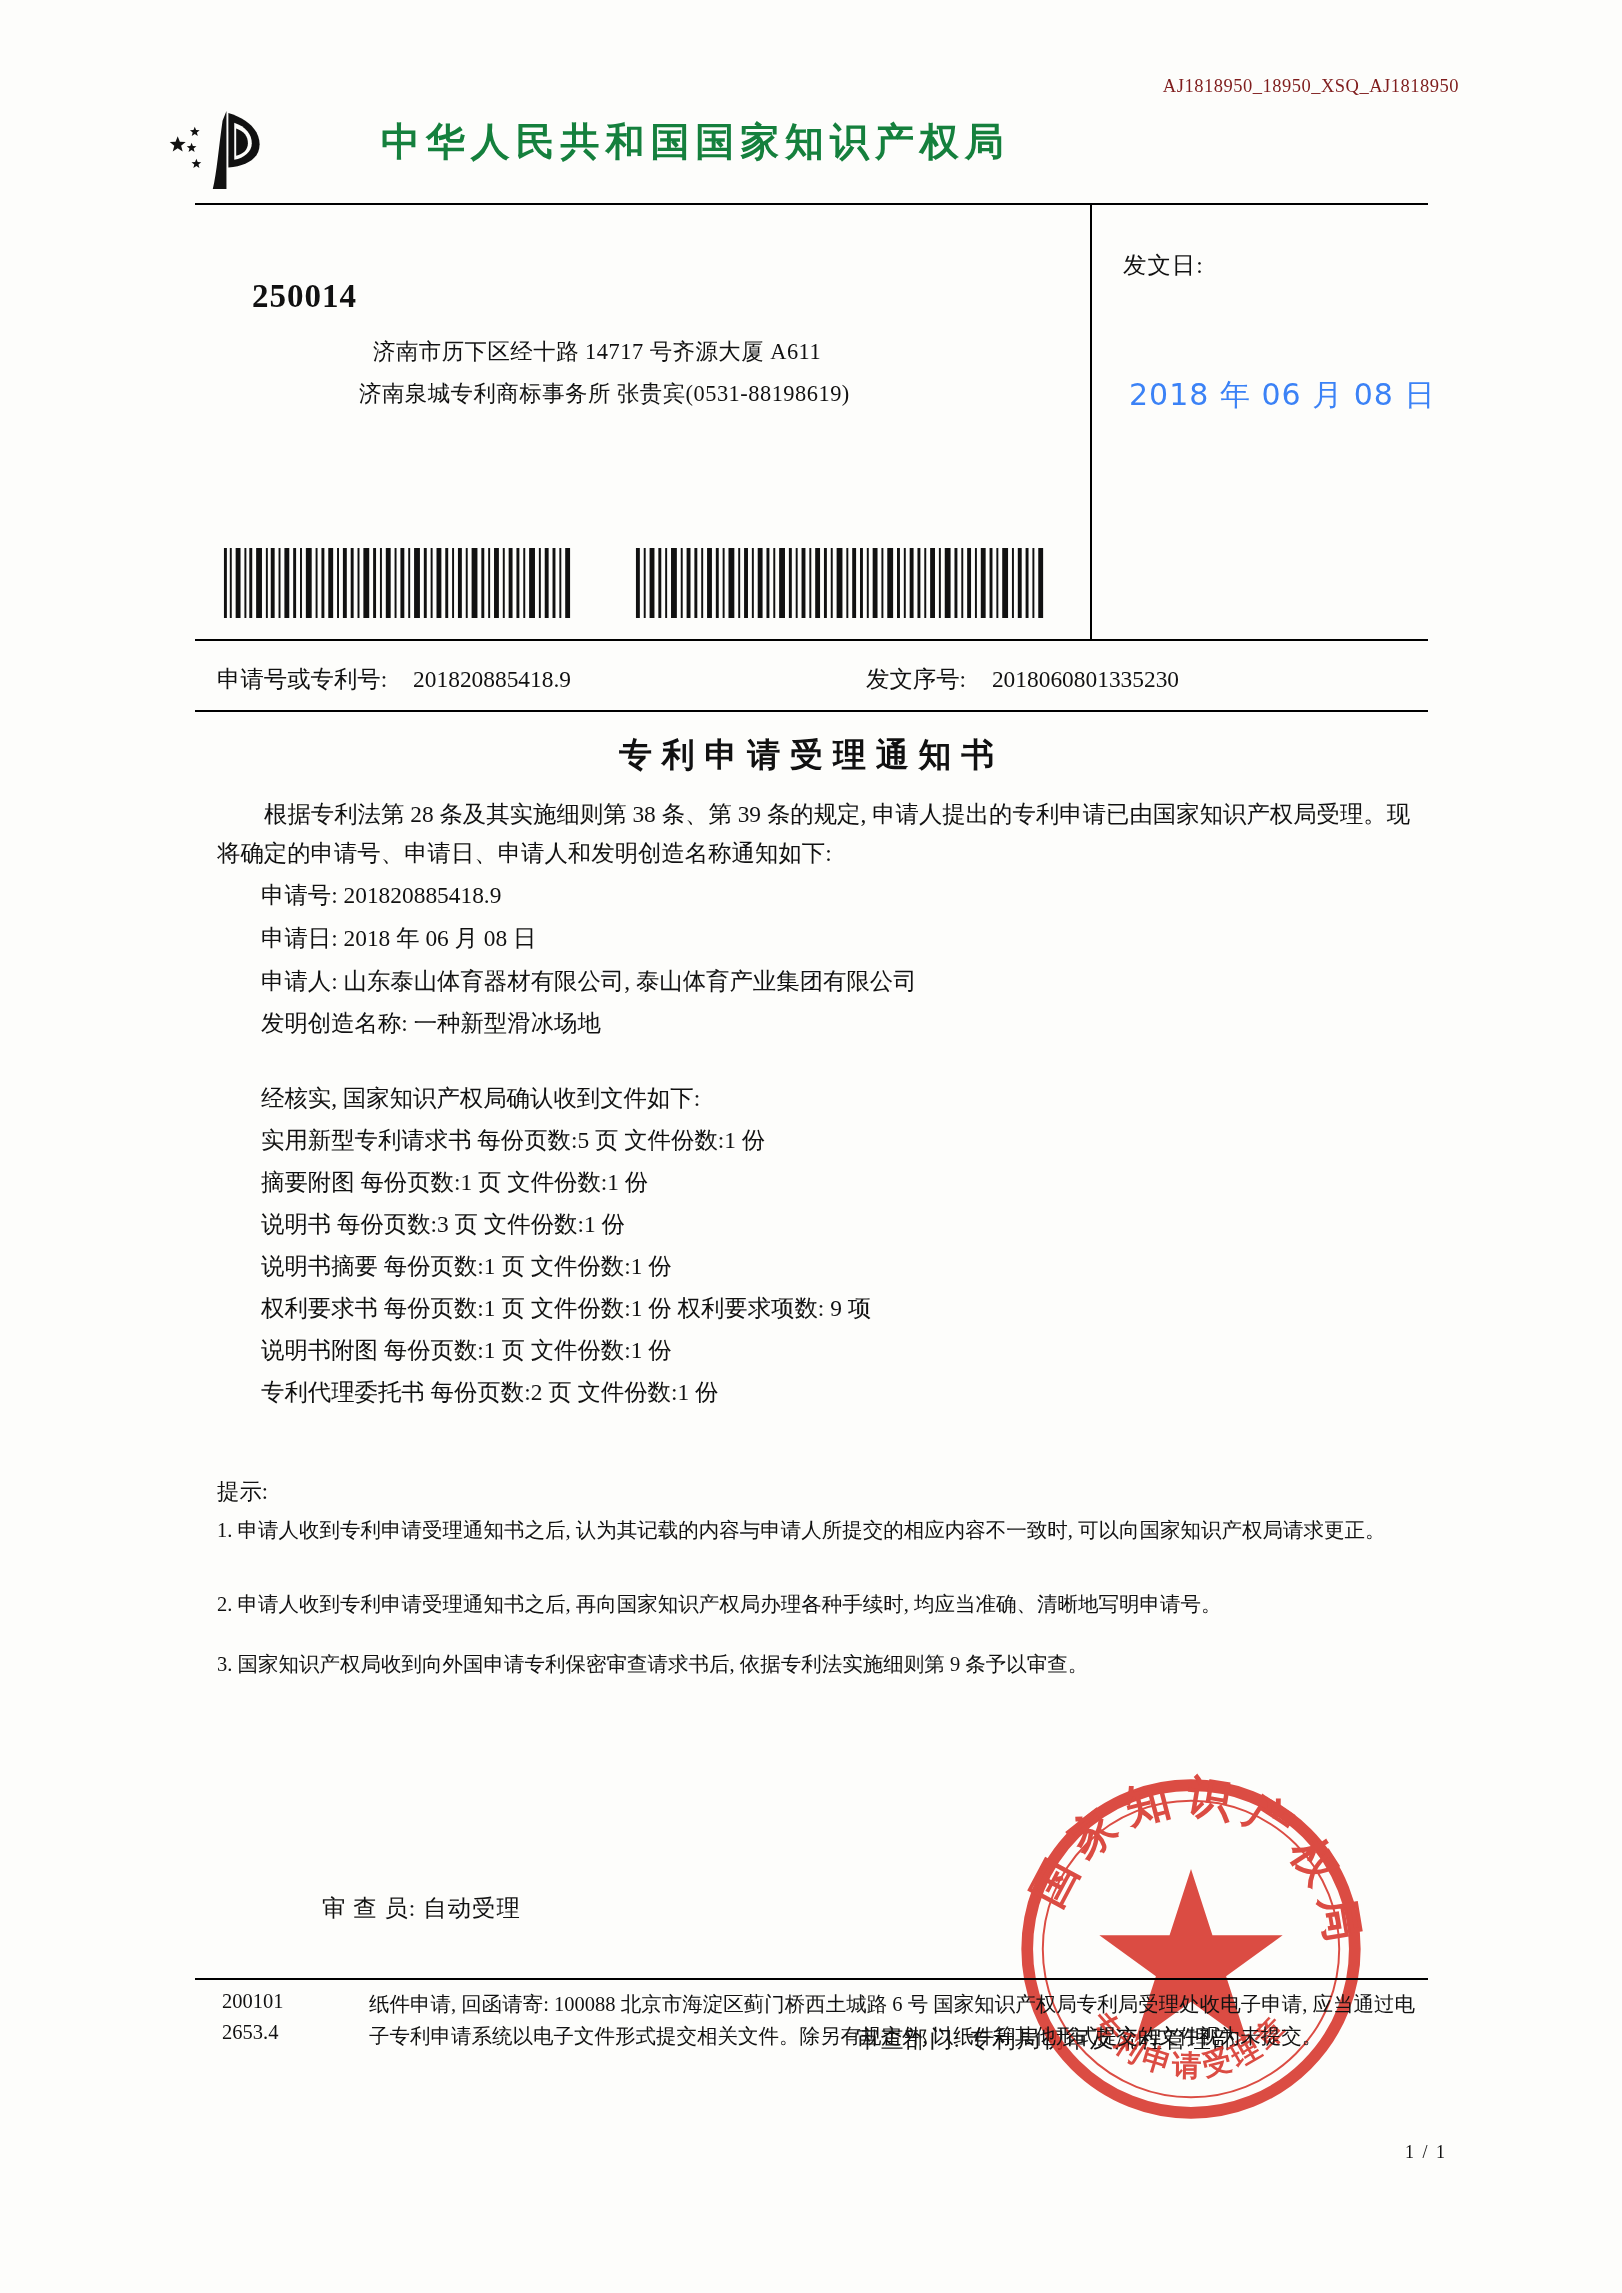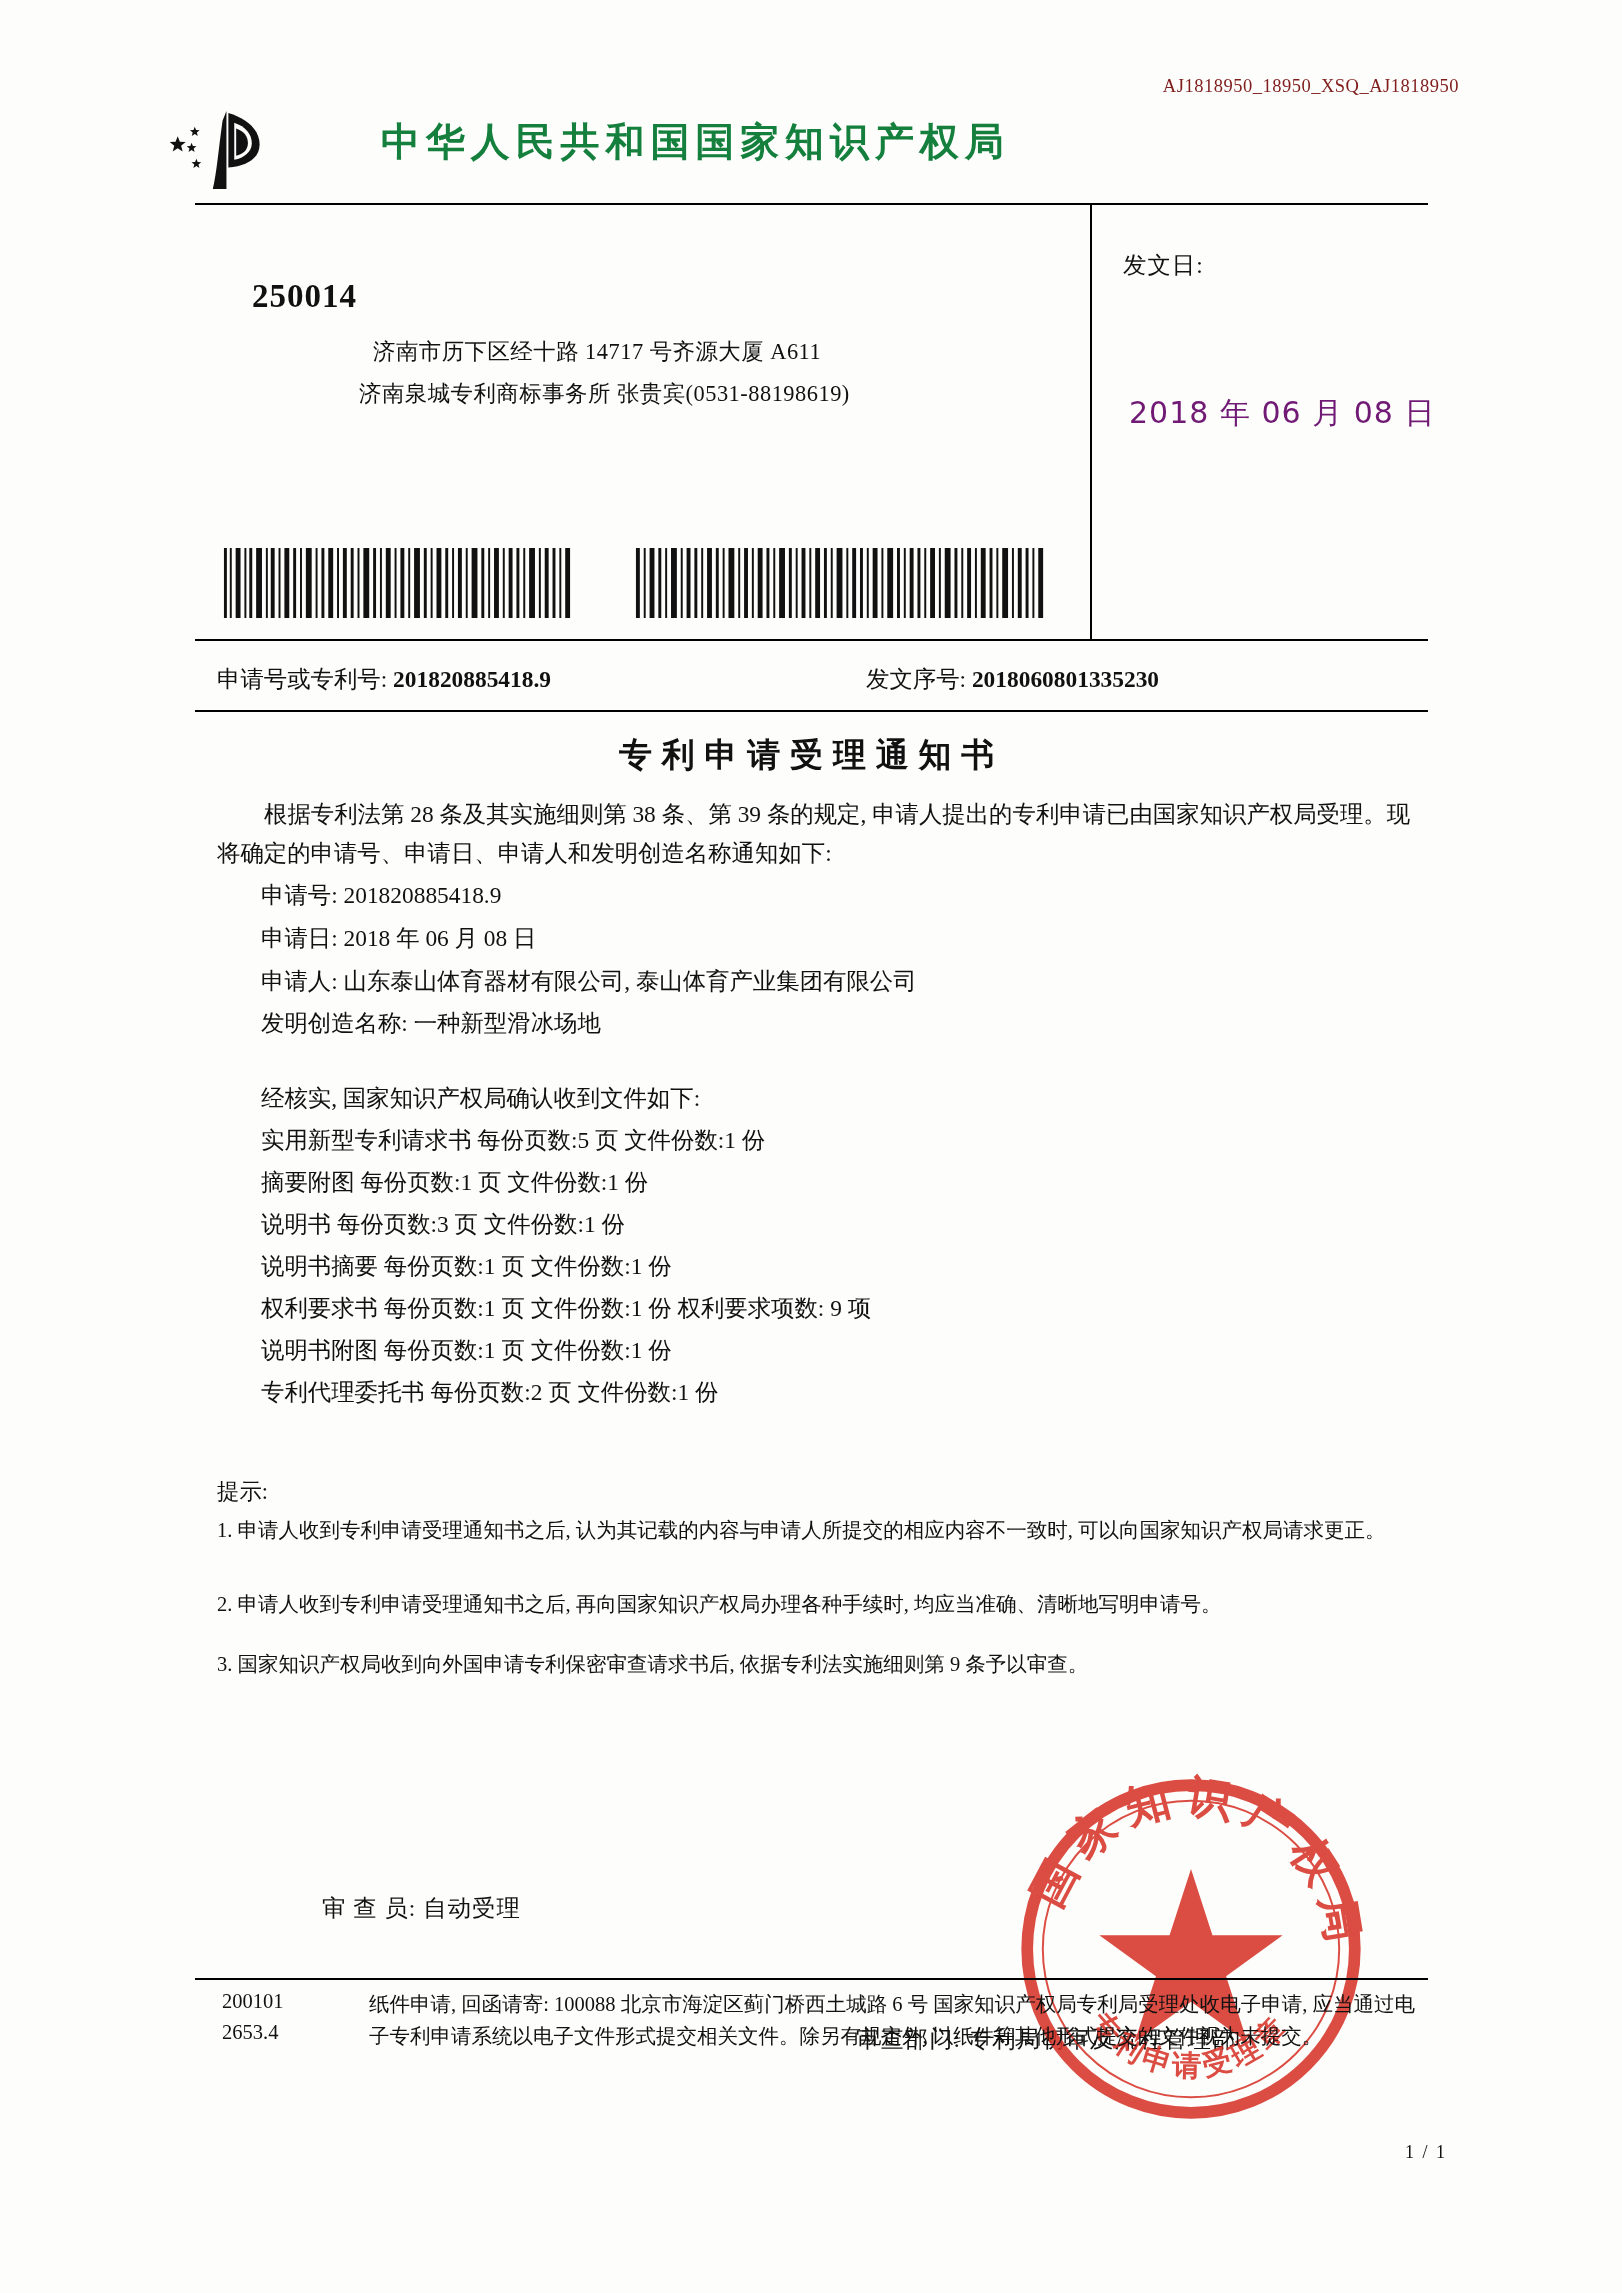--- a/index.html
+++ b/index.html
@@ -123,43 +123,43 @@
   .issue-label {
     position: absolute;
     left: 1123px;
     top: 249px;
     font-size: 23.4px;
     letter-spacing: 1px;
   }
   .issue-date {
     position: absolute;
     left: 1129px;
-    top: 393px;
+    top: 375px;
     font-family: "DejaVu Sans", sans-serif;
     font-size: 30px;
     letter-spacing: 1px;
-    color: #701a75;
+    color: #3b82f6;
   }
 
   
   .barcode {
     position: absolute;
     height: 70px;
   }
   .barcode1 { left: 222px; top: 548px; width: 351px; }
   .barcode2 { left: 634px; top: 548px; width: 414px; }
 
   
   .appno {
     position: absolute;
     left: 217px;
     top: 663px;
     font-size: 23.4px;
   }
-  .appno b, .docno b { font-weight: bold; }
+  .appno b, .docno b { font-weight: normal; margin-left: 20px; }
   .docno {
     position: absolute;
     left: 866px;
     top: 663px;
     font-size: 23.4px;
   }
 
   
   .doc-title {
     position: absolute;

